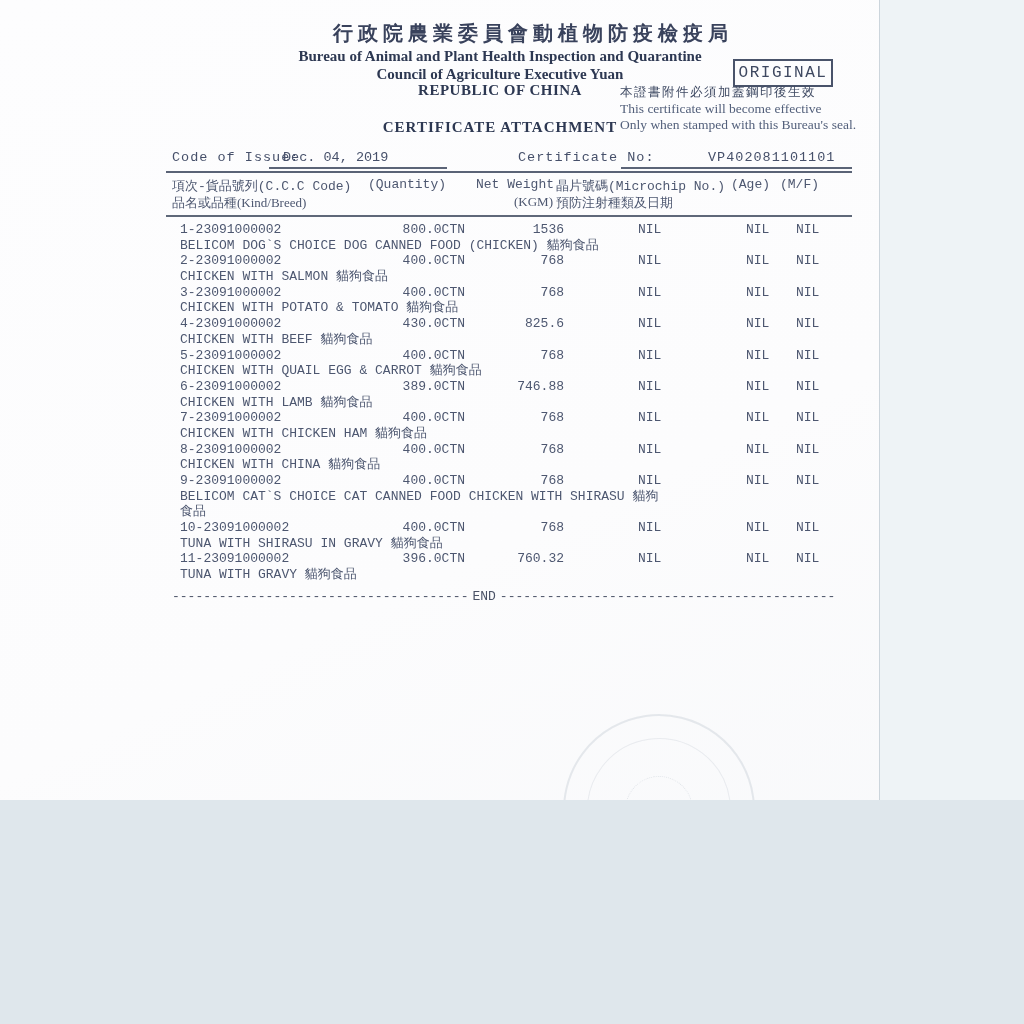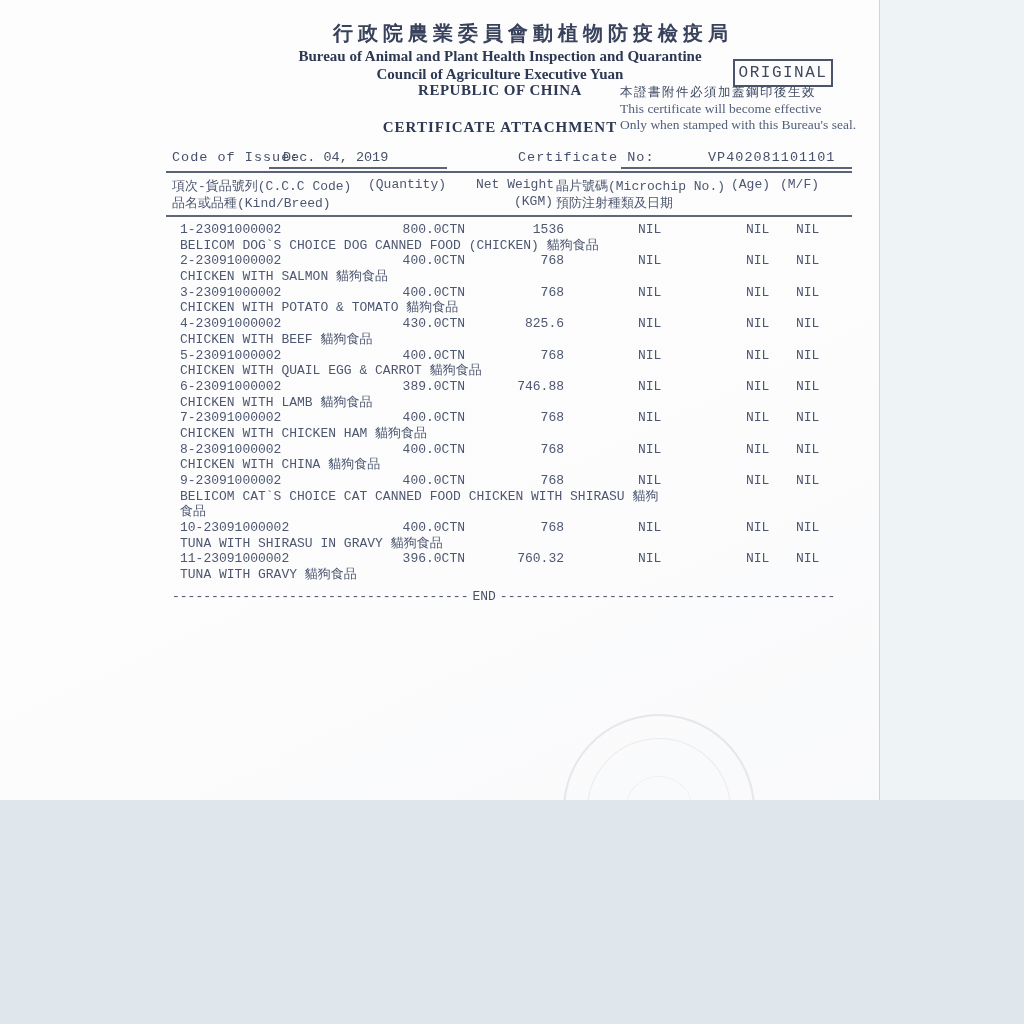--- a/index.html
+++ b/index.html
@@ -50,21 +50,21 @@
   .meta .lab-cert{position:absolute;left:518px;letter-spacing:1px;}
   .meta .val-cert{position:absolute;left:668px;letter-spacing:1px;margin-left:40px;}
   .u1{position:absolute;left:269px;top:167px;width:178px;height:2px;background:#5b6477;}
   .u2{position:absolute;left:621px;top:167px;width:231px;height:2px;background:#5b6477;}
   .hline-top{position:absolute;left:166px;top:171px;width:686px;height:2px;background:#5a6376;}
   .hline-head{position:absolute;left:166px;top:215px;width:686px;height:1.5px;background:#5f6879;}
 
   
   .thead{position:absolute;top:177px;left:0;width:879px;font-size:13px;color:#4d5770;}
   .thead .r{position:absolute;left:0;top:0;width:879px;height:16px;}
-  .thead .r2{top:17px;}
+  .thead .r2{top:17px;font-family:Liberation Serif, serif;}
   .h-col1{position:absolute;left:172px;}
   .h-qty{position:absolute;left:368px;}
   .h-nw{position:absolute;left:476px;}
   .h-kgm{position:absolute;left:470px;width:83px;text-align:right;}
   .h-chip{position:absolute;left:556px;}
   .h-age{position:absolute;left:731px;}
   .h-mf{position:absolute;left:780px;}
 
   
   .rows{position:absolute;top:222px;left:0;width:879px;font-size:13px;color:#4d5770;padding-left:8px;}

